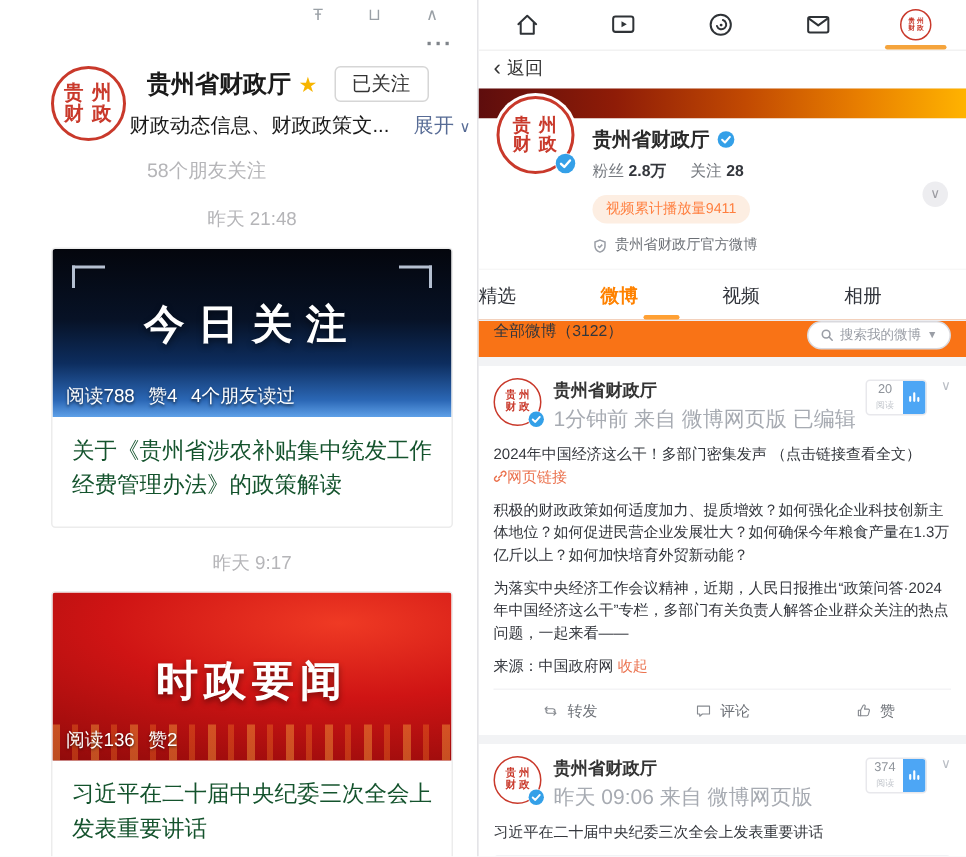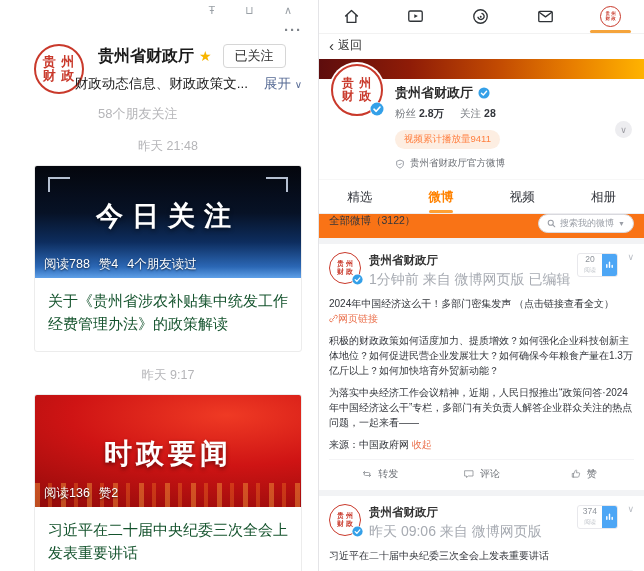--- a/index.html
+++ b/index.html
@@ -14,21 +14,21 @@
   .wx-head{display:flex;gap:14px;padding:8px 16px 0 34px;align-items:flex-start}
   .seal{border-radius:50%;background:#fff;color:#c9392b;display:flex;flex-direction:column;align-items:center;justify-content:center;font-weight:bold;text-align:center}
   .seal span{line-height:1.08;letter-spacing:1px}
   .wx-avatar{width:50px;height:50px;border:2.5px solid #c9392b;flex:none}
   .wx-avatar span{font-size:13px}
   .wx-info{flex:1;min-width:0}
   .wx-name-row{display:flex;align-items:center;gap:5px}
   .wx-name{font-size:16px;color:#1a1a1a;font-weight:600}
   .star{color:#f7b500;font-size:14px}
   .followed-btn{margin-left:6px;border:1px solid #d6d6d6;border-radius:4px;padding:2px 11px;font-size:13px;color:#333;background:#fff;cursor:pointer}
-  .wx-desc-row{display:flex;justify-content:flex-end;align-items:center;margin-top:7px;font-size:13.5px;color:#1a1a1a;white-space:nowrap}
+  .wx-desc-row{display:flex;justify-content:center;align-items:center;margin-top:7px;font-size:13.5px;color:#1a1a1a;white-space:nowrap}
   .expand-link{color:#576b95;margin-left:16px;font-size:13.5px}
   .expand-link .chev{font-size:10px}
   .friends-note{margin-top:12px;font-size:13px;color:#b5b5b8}
   .feed{padding:0 16px 0 34px}
   .feed-time{text-align:center;color:#b5b5b8;font-size:12.5px;margin:15px 0 10px}
   .card{border:1px solid #ececec;border-radius:3px;overflow:hidden;background:#fff}
   .card-banner{position:relative;height:112px;color:#fff;overflow:hidden}
   .banner-blue{background:linear-gradient(180deg,#04060d 0%,#071226 42%,#0d2d5e 68%,#2b67b5 90%,#5ea0e8 100%)}
   .banner-red{background:radial-gradient(130% 100% at 72% 18%,#ef3a24 0%,#cf1414 45%,#8f0a0a 100%)}
   .banner-title{position:absolute;left:0;right:0;text-align:center;font-family:"DejaVu Serif","Liberation Serif",serif;font-weight:bold;text-shadow:0 2px 4px rgba(0,0,0,.45)}
@@ -64,21 +64,21 @@
   .profile-name{font-size:13px;font-weight:bold;color:#2b2b2b}
   .name-check{width:12px;height:12px;display:inline-flex}
   .name-check svg{width:100%;height:100%}
   .stats-row{margin-top:5px;font-size:10.5px;color:#74787e;display:flex;gap:16px}
   .stats-row b{color:#33363c;font-weight:bold;margin-left:3px}
   .video-pill{display:inline-block;margin-top:9px;background:#fdeee2;color:#ff7f3f;font-size:9.5px;padding:3px 9px;border-radius:10px}
   .bio-row{margin-top:8px;display:flex;align-items:center;gap:5px;font-size:9.5px;color:#6b6f75}
   .bio-row svg{width:10px;height:10px;stroke:#9a9ea6;fill:none;stroke-width:1.2}
   .collapse-btn{position:absolute;right:12px;top:42px;width:17px;height:17px;border-radius:50%;background:#ededf0;color:#9b9ba1;display:flex;align-items:center;justify-content:center;font-size:9px;cursor:pointer}
   .tabs{background:#fff;display:flex;flex:none;border-top:1px solid #f7f7f7}
-  .tab{flex:1;text-align:center;padding:9px 0 7px;font-size:12.5px;color:#30333a;position:relative;cursor:pointer}
+  .tab{flex:1;text-align:left;padding:9px 0 7px;font-size:12.5px;color:#30333a;position:relative;cursor:pointer}
   .tab.active{color:#ff8200;font-weight:bold}
   .tab.active::after{content:"";position:absolute;bottom:0;left:50%;transform:translateX(-50%);width:24px;height:3px;border-radius:2px;background:#ffa033}
   .filter-row{height:25px;background:#f97316;display:flex;align-items:flex-start;justify-content:space-between;padding:0 10px;flex:none;border-top:1px solid #ededf0}
   .filter-all{font-size:10.5px;color:#33363c}
   .search-pill{display:flex;align-items:center;gap:4px;border:1px solid #d9d9de;border-radius:11px;padding:2px 8px;font-size:9px;color:#9a9ea6;background:#fff;cursor:pointer}
   .search-pill svg{width:9px;height:9px;stroke:#9a9ea6;fill:none;stroke-width:1.4;stroke-linecap:round}
   .caret{font-size:7px;color:#9a9ea6}
   .posts{flex:1;overflow:hidden;display:flex;flex-direction:column;gap:6px;padding-top:6px}
   .post{background:#fff;padding:8px 10px 2px;flex:none}
   .post-head{display:flex;gap:8px;position:relative;padding-right:60px}

